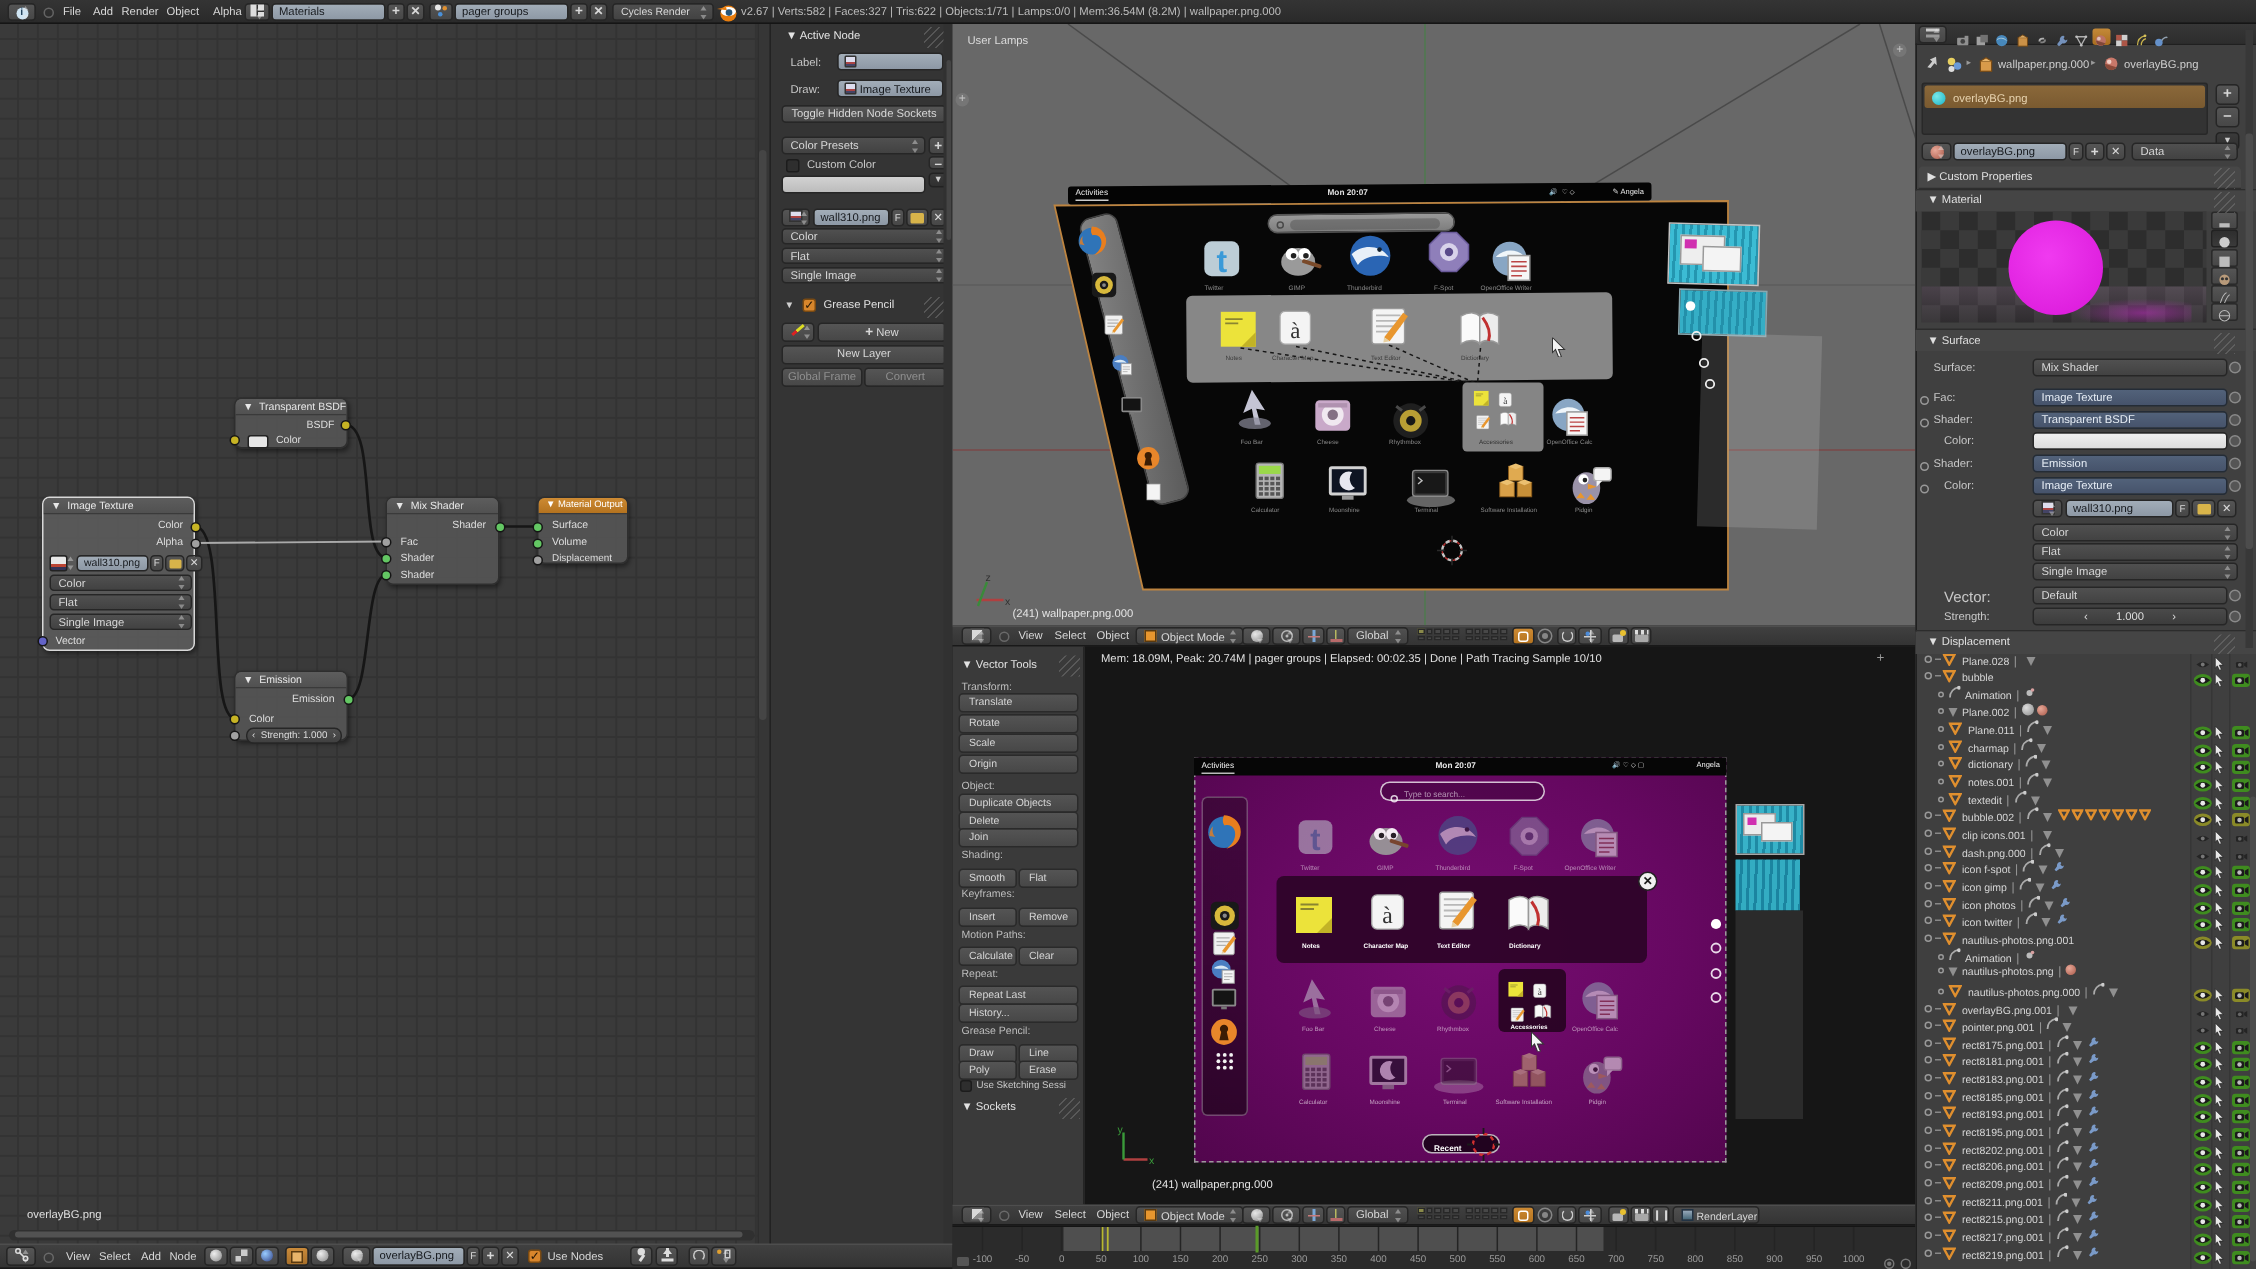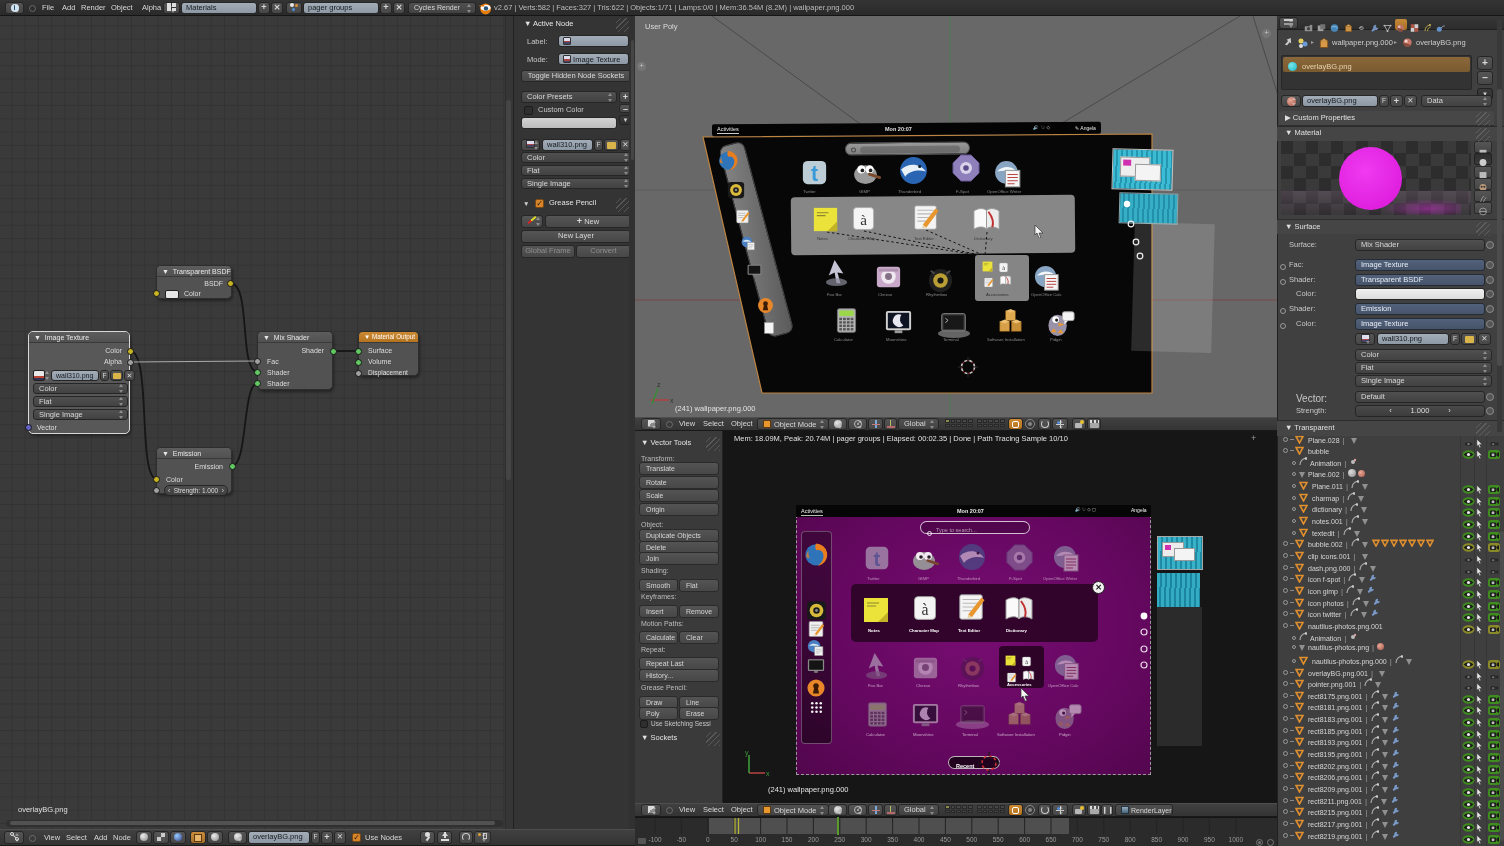--- a/index.html
+++ b/index.html
@@ -112,21 +112,21 @@
 <div class="ab" style="left:7px;top:37px;width:64px;height:11px;background:linear-gradient(#4e4e4e,#404040);border:1px solid #262626;border-radius:5px;color:#ddd;font-size:6.5px;text-align:center;line-height:10px">‹ &nbsp;Strength: 1.000&nbsp; ›</div>
 </div>
 <div class="ab sk" style="left:228.5px;top:462.5px;background:#63c763"></div>
 <div class="ab sk" style="left:152.5px;top:475.5px;background:#c7b424"></div>
 <div class="ab sk" style="left:152.5px;top:486.5px;background:#a0a0a0"></div>
 <div class="ab " style="left:513px;top:16px;width:122px;height:814px;background:#343434;border-left:1px solid #222"></div>
 <div class="grip" style="left:616px;top:18px"></div>
 <div class="ab t" style="left:524px;top:20px;font-size:7.5px;color:#e4e4e4;">▼ Active Node</div>
 <div class="ab t" style="left:527px;top:38px;font-size:7.5px;color:#c8c8c8;">Label:</div>
 <div class="ab f" style="left:558px;top:35px;width:71px;height:12px;"><span style="display:inline-block;width:8px;height:8px;background:linear-gradient(#dde 55%,#a44 55% 75%,#446 75%);border:1px solid #333;border-radius:1px;position:relative;top:1px"></span></div>
-<div class="ab t" style="left:527px;top:56px;font-size:7.5px;color:#c8c8c8;">Mode:</div>
+<div class="ab t" style="left:527px;top:56px;font-size:7.5px;color:#c8c8c8;">Draw:</div>
 <div class="ab f" style="left:558px;top:53px;width:71px;height:12px;"><span style="display:inline-block;width:8px;height:8px;background:linear-gradient(#dde 55%,#a44 55% 75%,#446 75%);border:1px solid #333;border-radius:1px;position:relative;top:1px"></span> Image Texture</div>
 <div class="ab b" style="left:521px;top:70px;width:110px;height:12px;">Toggle Hidden Node Sockets</div>
 <div class="ab dd" style="left:521px;top:91px;width:96px;height:12px;">Color Presets<i class="ar"></i></div>
 <div class="ab b" style="left:619px;top:91px;width:13px;height:12px;"><b style="font-size:9px;line-height:10px">+</b></div>
 <div class="ab b" style="left:619px;top:104px;width:13px;height:9px;"><b style="font-size:9px;line-height:6px">–</b></div>
 <div class="ab " style="left:619px;top:115px;width:13px;height:10px;background:linear-gradient(#3a3a3a,#303030);border:1px solid #222;border-radius:3px;text-align:center;color:#ccc;font-size:6px;line-height:9px">▼</div>
 <div class="ab " style="left:524px;top:106px;width:9px;height:9px;background:#2e2e2e;border:1px solid #1c1c1c;border-radius:2px"></div>
 <div class="ab t" style="left:538px;top:106px;font-size:7.5px;color:#c8c8c8;">Custom Color</div>
 <div class="ab " style="left:521px;top:117px;width:96px;height:12px;background:linear-gradient(#d2d2d2,#bcbcbc);border:1px solid #262626;border-radius:3px"></div>
 <div class="ab b" style="left:521px;top:139px;width:19px;height:12px;"><span style="display:inline-block;width:9px;height:8px;background:linear-gradient(#dde 55%,#a44 55% 75%,#446 75%);border:1px solid #333;position:relative;top:0px"></span><i class="ar" style="right:0"></i></div>
@@ -173,21 +173,21 @@
 <div class="ab b" style="left:474px;top:831px;width:17px;height:13px;"><span style="display:inline-block;width:9px;height:9px;position:relative"><span style="position:absolute;width:3px;height:3px;background:#e0a030;border-radius:50%;left:0;top:1px"></span><span style="position:absolute;width:4px;height:6px;border:1px solid #ccc;right:0;top:1px"></span></span><i class="ar"></i></div>
 <div class="ab" style="left:635px;top:16px;width:642px;height:401px;background:#686868;overflow:hidden">
 <svg class="ab" style="left:0;top:0" width="642" height="401">
 <line x1="77" y1="0" x2="316" y2="174" stroke="#4a4a4a" stroke-width="1"></line>
 <line x1="605" y1="0" x2="316" y2="174" stroke="#4a4a4a" stroke-width="1"></line>
 <line x1="618" y1="0" x2="648" y2="95" stroke="#4a4a4a" stroke-width="1"></line>
 <line x1="0" y1="174" x2="642" y2="174" stroke="#5d5d5d" stroke-width="1"></line>
 <line x1="315" y1="0" x2="315" y2="401" stroke="#4e7a4e" stroke-width="1"></line>
 <line x1="0" y1="284" x2="642" y2="284" stroke="#7a4848" stroke-width="1"></line>
 </svg>
-<div class="ab t" style="left:10px;top:7px;font-size:7.5px;color:#dcdcdc;">User Poly</div>
+<div class="ab t" style="left:10px;top:7px;font-size:7.5px;color:#dcdcdc;">User Lamps</div>
 <div class="ab " style="left:2px;top:46px;width:9px;height:9px;background:#7a7a7a;border-radius:50%;color:#ddd;font-size:8px;text-align:center;line-height:8px;opacity:.8">+</div>
 <div class="ab " style="left:627px;top:13px;width:9px;height:9px;background:#7a7a7a;border-radius:50%;color:#ddd;font-size:8px;text-align:center;line-height:8px;opacity:.8">+</div>
 <svg class="ab" style="left:0;top:0" width="642" height="401">
       <polygon points="68,121 517,118 517,377 127,377" fill="#070707" stroke="#bd8440" stroke-width="1.2"></polygon>
     </svg>
 <div class="ab " style="left:77px;top:107px;width:389px;height:12px;background:#040404;transform:rotate(-0.4deg);border-radius:2px"></div>
 <div class="ab t" style="left:82px;top:110px;font-size:5.5px;color:#e8e8e8;border-bottom:1px solid #ccc;padding-bottom:1px">Activities</div>
 <div class="ab t" style="left:250px;top:110px;font-size:5.5px;color:#e0e0e0;font-weight:bold;">Mon 20:07</div>
 <div class="ab t" style="left:398px;top:110px;font-size:4.5px;color:#cfcfcf;">🔊 &nbsp;♡ ◇</div>
 <div class="ab t" style="left:440px;top:110px;font-size:5px;color:#e8e8e8;">✎ Angela</div>
@@ -1015,21 +1015,21 @@
 <div class="ab dd" style="left:1355px;top:362px;width:137px;height:12px;">Flat<i class="ar"></i></div>
 <div class="ab dd" style="left:1355px;top:375px;width:137px;height:12px;">Single Image<i class="ar"></i></div>
 <div class="ab t" style="left:1296px;top:393px;font-size:10px;color:#c8c8c8;">Vector:</div>
 <div class="ab dd" style="left:1355px;top:391px;width:130px;height:12px;">Default</div>
 <div class="ab " style="left:1486px;top:393px;width:8px;height:8px;border:1px solid #8a8a8a;border-radius:50%;background:#555"></div>
 <div class="ab t" style="left:1296px;top:407px;font-size:7.5px;color:#c8c8c8;">Strength:</div>
 <div class="ab " style="left:1355px;top:405px;width:130px;height:12px;background:linear-gradient(#4a4a4a,#3c3c3c);border:1px solid #262626;border-radius:3px;color:#ddd;font-size:7.5px;text-align:center;line-height:10px">‹&nbsp;&nbsp;&nbsp;&nbsp;&nbsp;&nbsp;&nbsp;&nbsp;&nbsp;1.000&nbsp;&nbsp;&nbsp;&nbsp;&nbsp;&nbsp;&nbsp;&nbsp;&nbsp;›</div>
 <div class="ab " style="left:1486px;top:407px;width:8px;height:8px;border:1px solid #8a8a8a;border-radius:50%;background:#555"></div>
 <div class="ab " style="left:1277px;top:420px;width:227px;height:1px;background:#2c2c2c"></div>
 <div class="ab " style="left:1277px;top:421px;width:227px;height:15px;background:#454545"></div>
-<div class="ab t" style="left:1285px;top:424px;font-size:7.5px;color:#e0e0e0;">▼ Transparent</div>
+<div class="ab t" style="left:1285px;top:424px;font-size:7.5px;color:#e0e0e0;">▼ Displacement</div>
 <div class="grip" style="left:1476px;top:128px"></div>
 <div class="grip" style="left:1476px;top:222px"></div>
 <div class="grip" style="left:1476px;top:423px"></div>
 <div class="ab " style="left:1497px;top:20px;width:5px;height:412px;background:#383838"></div>
 <div class="ab " style="left:1497px;top:89px;width:5px;height:277px;background:#4c4c4c;border-radius:2px"></div>
 <div class="ab" style="left:1277px;top:436px;width:227px;height:410px;background:#3f3f3f;border-left:1px solid #202020;overflow:hidden">
 <div class="ab " style="left:182px;top:0px;width:1px;height:410px;background:#363636"></div>
 <div class="ab " style="left:196px;top:0px;width:1px;height:410px;background:#363636"></div>
 <div class="ab " style="left:208px;top:0px;width:1px;height:410px;background:#363636"></div>
 <div class="ab t" style="left:5px;top:-2.5px;height:11px;font-size:7px;color:#d6d6d6"><span style="display:inline-block;width:5px;height:5px;border:1px solid #999;border-radius:50%;margin-right:2px;position:relative;top:-1px"></span><span style="display:inline-block;width:4px;height:1px;background:#888;margin-right:1px;position:relative;top:-3px"></span><svg width="9" height="9" viewBox="0 0 9 9" style="position:relative;top:1px">

